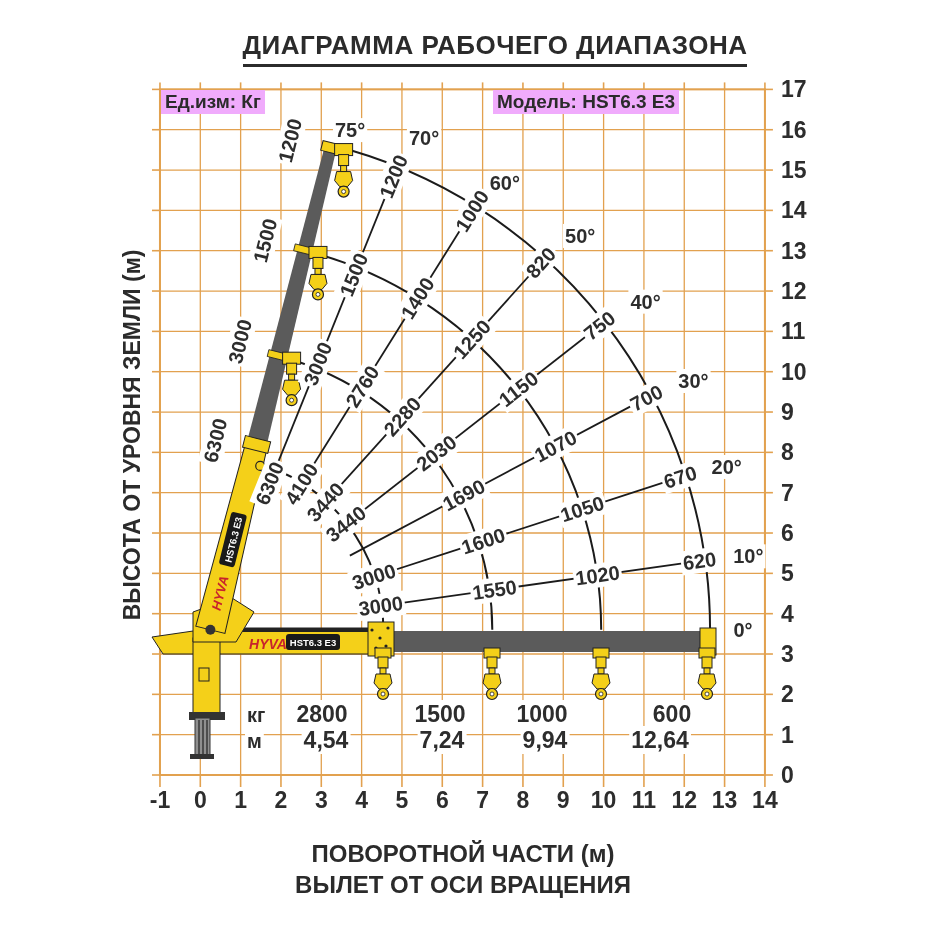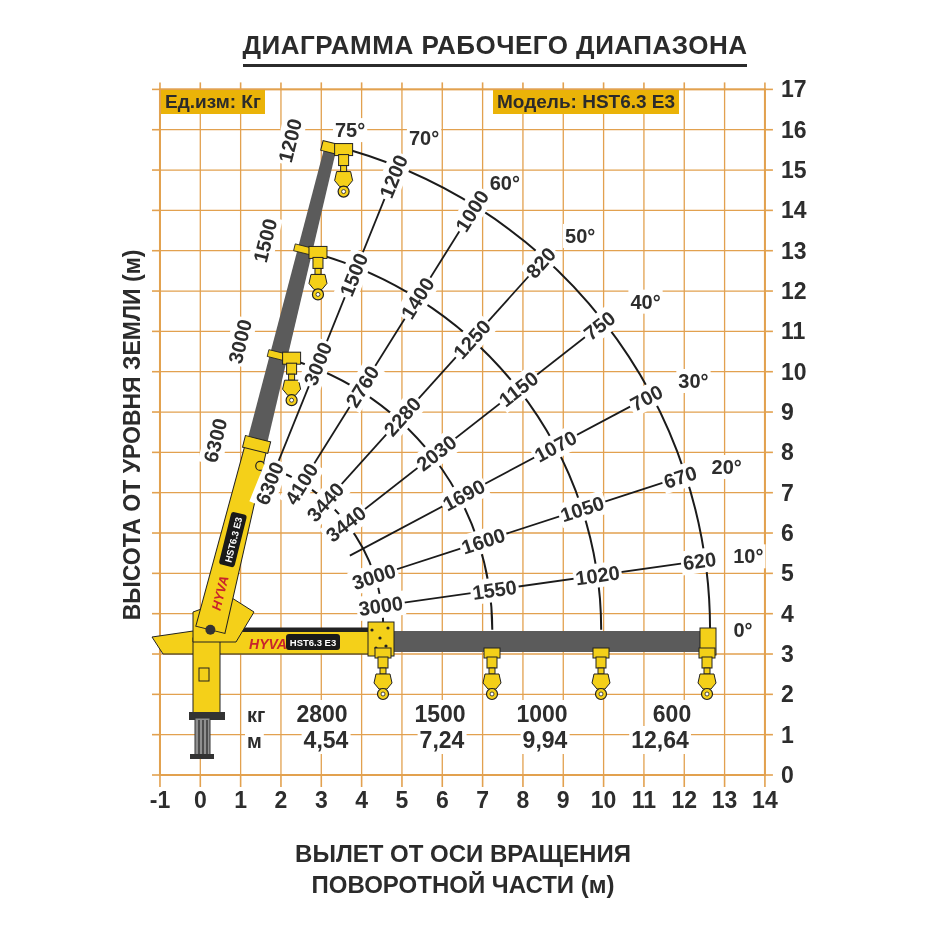--- a/index.html
+++ b/index.html
@@ -2,21 +2,21 @@
 <html><head>
 <meta charset="utf-8">
 <style>
   html,body{margin:0;padding:0;background:#ffffff;}
   .page{position:relative;width:942px;height:942px;background:#fff;overflow:hidden;
         font-family:"Liberation Sans", sans-serif;color:#2d2d2d;}
   svg{position:absolute;left:0;top:0;}
   .title{position:absolute;top:30px;left:0;width:100%;text-align:center;z-index:5;margin-left:24px;}
   .title span{display:inline-block;font-size:26px;font-weight:bold;letter-spacing:.5px;
         color:#2b2b2b;border-bottom:3px solid #2b2b2b;padding-bottom:3px;}
-  .note{position:absolute;z-index:4;background:#eab308;font-size:19px;font-weight:bold;
+  .note{position:absolute;z-index:4;background:#f0abfc;font-size:19px;font-weight:bold;
         color:#2b2b2b;padding:1px 4px;white-space:nowrap;}
   .note-unit{left:161px;top:90px;}
   .note-model{left:493px;top:90px;}
   .ytitle{position:absolute;left:132px;top:435px;transform:translate(-50%,-50%) rotate(-90deg);
         transform-origin:center;font-size:23px;font-weight:bold;white-space:nowrap;
         color:#2b2b2b;z-index:4;}
   .xtitle{position:absolute;left:160px;top:838px;width:606px;text-align:center;z-index:4;
         font-size:24px;font-weight:bold;color:#2b2b2b;line-height:31px;}
 </style>
 </head>
@@ -443,16 +443,16 @@
         <rect x="520.6171875" y="726" width="48.97314453125" height="28" fill="#fff"></rect>
         <text x="545" y="748" text-anchor="middle" font-size="23" font-weight="bold" fill="#2d2d2d" font-family="&quot;Liberation Sans&quot;,sans-serif">9,94</text>
         <rect x="629.21875" y="726" width="61.7646484375" height="28" fill="#fff"></rect>
         <text x="660" y="748" text-anchor="middle" font-size="23" font-weight="bold" fill="#2d2d2d" font-family="&quot;Liberation Sans&quot;,sans-serif">12,64</text>
       </g>
     </svg>
   <div class="note note-unit">Ед.изм: Кг</div>
   <div class="note note-model">Модель: HST6.3 E3</div>
   <div class="ytitle">ВЫСОТА ОТ УРОВНЯ ЗЕМЛИ (м)</div>
   <div class="xtitle">
+    <div>ПОВОРОТНОЙ ЧАСТИ (м)</div>
     <div>ВЫЛЕТ ОТ ОСИ ВРАЩЕНИЯ</div>
-    <div>ПОВОРОТНОЙ ЧАСТИ (м)</div>
   </div>
 </div>
 
 </body></html>

